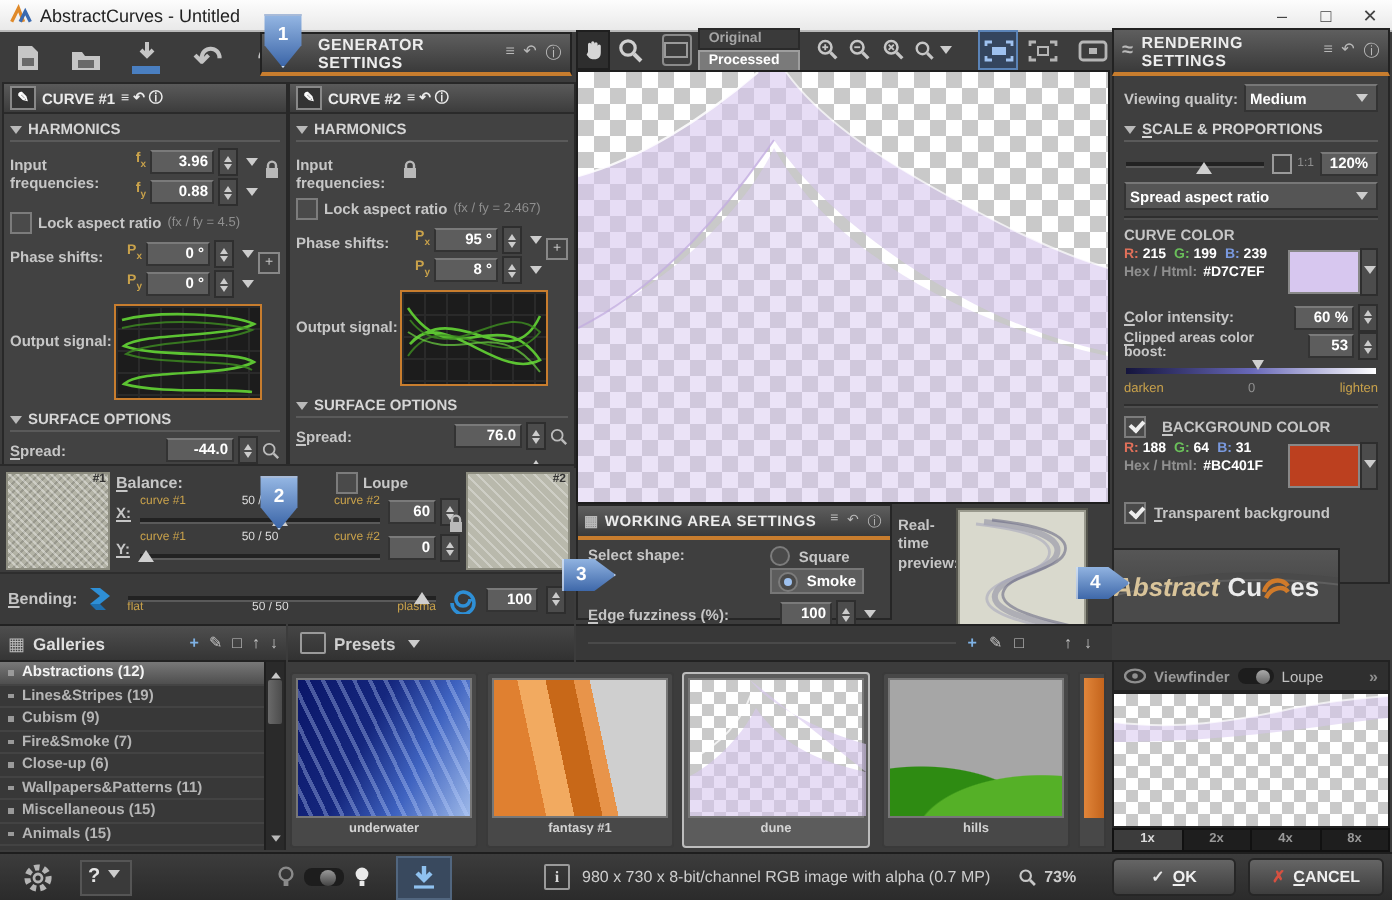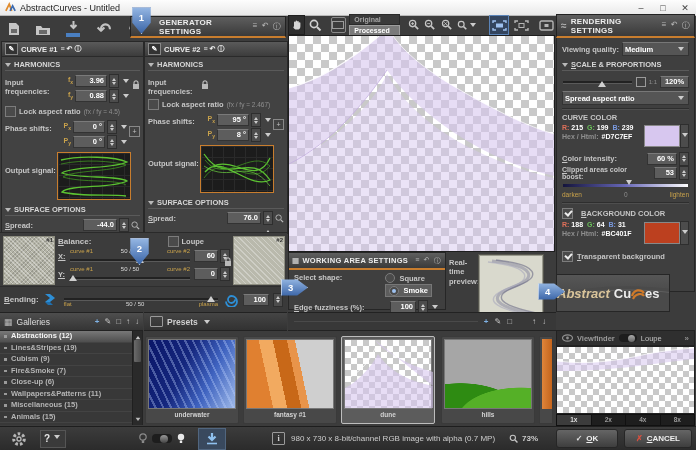--- a/index.html
+++ b/index.html
@@ -420,21 +420,21 @@
     </span>
     <span class="field" style="width:20px">100</span>
     <span class="step">
         <i class="u"></i>
         <i class="d"></i>
       </span>
   </div>
 
   <div class="abs row" style="left:0;top:312px;width:143px;height:19px;background:linear-gradient(#4e4e4e,#353535);border-top:1px solid #222;border-bottom:1px solid #222;padding:0 4px;box-sizing:border-box;gap:4px">
     <span style="font-size:9px;color:#b9b9b9">▦</span>
-    <span style="font-weight:normal;font-size:8.5px;color:#dedede">Galleries</span>
+    <span style="font-weight:bold;font-size:8.5px;color:#dedede">Galleries</span>
     <span class="row" style="margin-left:auto;gap:5px;color:#bdbdbd;font-size:8px">
       <span class="icon-btn" style="color:#7fb2e5;font-weight:bold">+</span>
       <span class="icon-btn">✎</span>
       <span class="icon-btn">□</span>
       <span class="icon-btn">↑</span>
       <span class="icon-btn">↓</span>
     </span>
   </div>
 
   <div class="abs row" style="left:144px;top:312px;width:143px;height:19px;background:linear-gradient(#454545,#323232);border-top:1px solid #222;border-bottom:1px solid #222;padding:0 6px;box-sizing:border-box;gap:4px">

